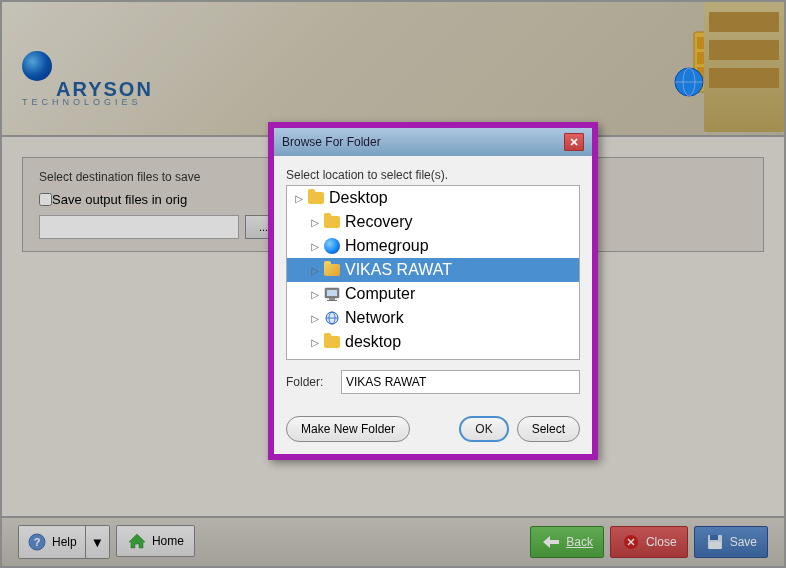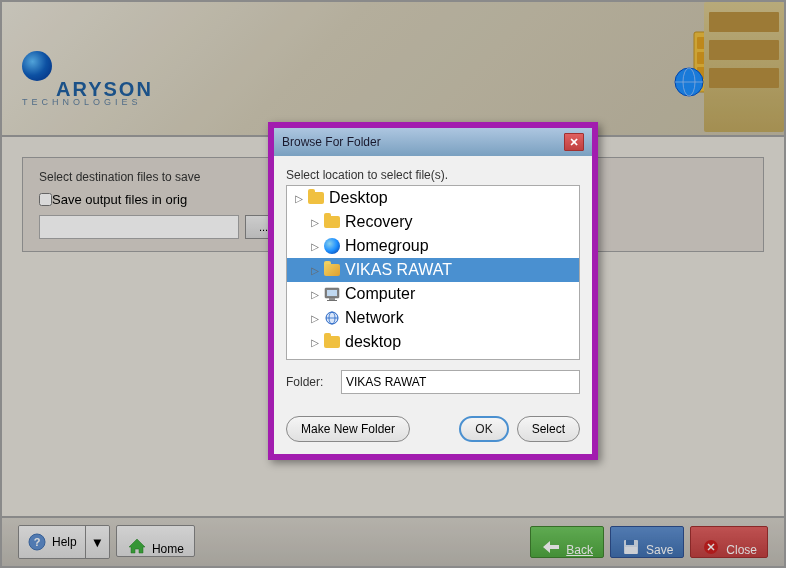--- a/index.html
+++ b/index.html
@@ -128,21 +128,21 @@
       gap: 6px;
     }
 
     .footer-right {
       display: flex;
       gap: 6px;
     }
 
     .footer-btn {
       display: flex;
-      align-items: flex-end;
+      align-items: center;
       gap: 5px;
       height: 32px;
       padding: 0 10px;
       background: linear-gradient(to bottom, #f5f5f5, #e0e0e0);
       border: 1px solid #888;
       cursor: pointer;
       font-size: 12px;
       border-radius: 2px;
     }
 
@@ -534,40 +534,40 @@
 
       <button class="footer-btn back-btn">
         <span class="btn-icon">
           <svg width="18" height="14" viewBox="0 0 18 14">
             <polygon points="8,1 1,7 8,13 8,9 17,9 17,5 8,5" fill="white"></polygon>
           </svg>
         </span>
         <span>Back</span>
       </button>
 
+      <button class="footer-btn close-btn">
+        <span class="btn-icon">
+          <svg width="16" height="16" viewBox="0 0 16 16">
+            <circle cx="8" cy="8" r="7" fill="#cc2020"></circle>
+            <line x1="5" y1="5" x2="11" y2="11" stroke="white" stroke-width="1.5"></line>
+            <line x1="11" y1="5" x2="5" y2="11" stroke="white" stroke-width="1.5"></line>
+          </svg>
+        </span>
+        <span>Close</span>
+      </button>
+
       <button class="footer-btn save-btn">
         <span class="btn-icon">
           <svg width="18" height="18" viewBox="0 0 18 18">
             <rect x="2" y="2" width="14" height="14" rx="1" fill="white" opacity="0.8"></rect>
             <rect x="4" y="2" width="8" height="5" fill="#4070b0"></rect>
             <rect x="3" y="9" width="12" height="7" fill="white" opacity="0.6"></rect>
           </svg>
         </span>
         <span>Save</span>
-      </button>
-
-      <button class="footer-btn close-btn">
-        <span class="btn-icon">
-          <svg width="16" height="16" viewBox="0 0 16 16">
-            <circle cx="8" cy="8" r="7" fill="#cc2020"></circle>
-            <line x1="5" y1="5" x2="11" y2="11" stroke="white" stroke-width="1.5"></line>
-            <line x1="11" y1="5" x2="5" y2="11" stroke="white" stroke-width="1.5"></line>
-          </svg>
-        </span>
-        <span>Close</span>
       </button>
     </div>
   </div>
 
   <div class="dialog-overlay">
     <div class="dialog">
 
       <div class="dialog-titlebar">
         <span class="dialog-title-text">Browse For Folder</span>
         <button class="dialog-close-btn">✕</button>

